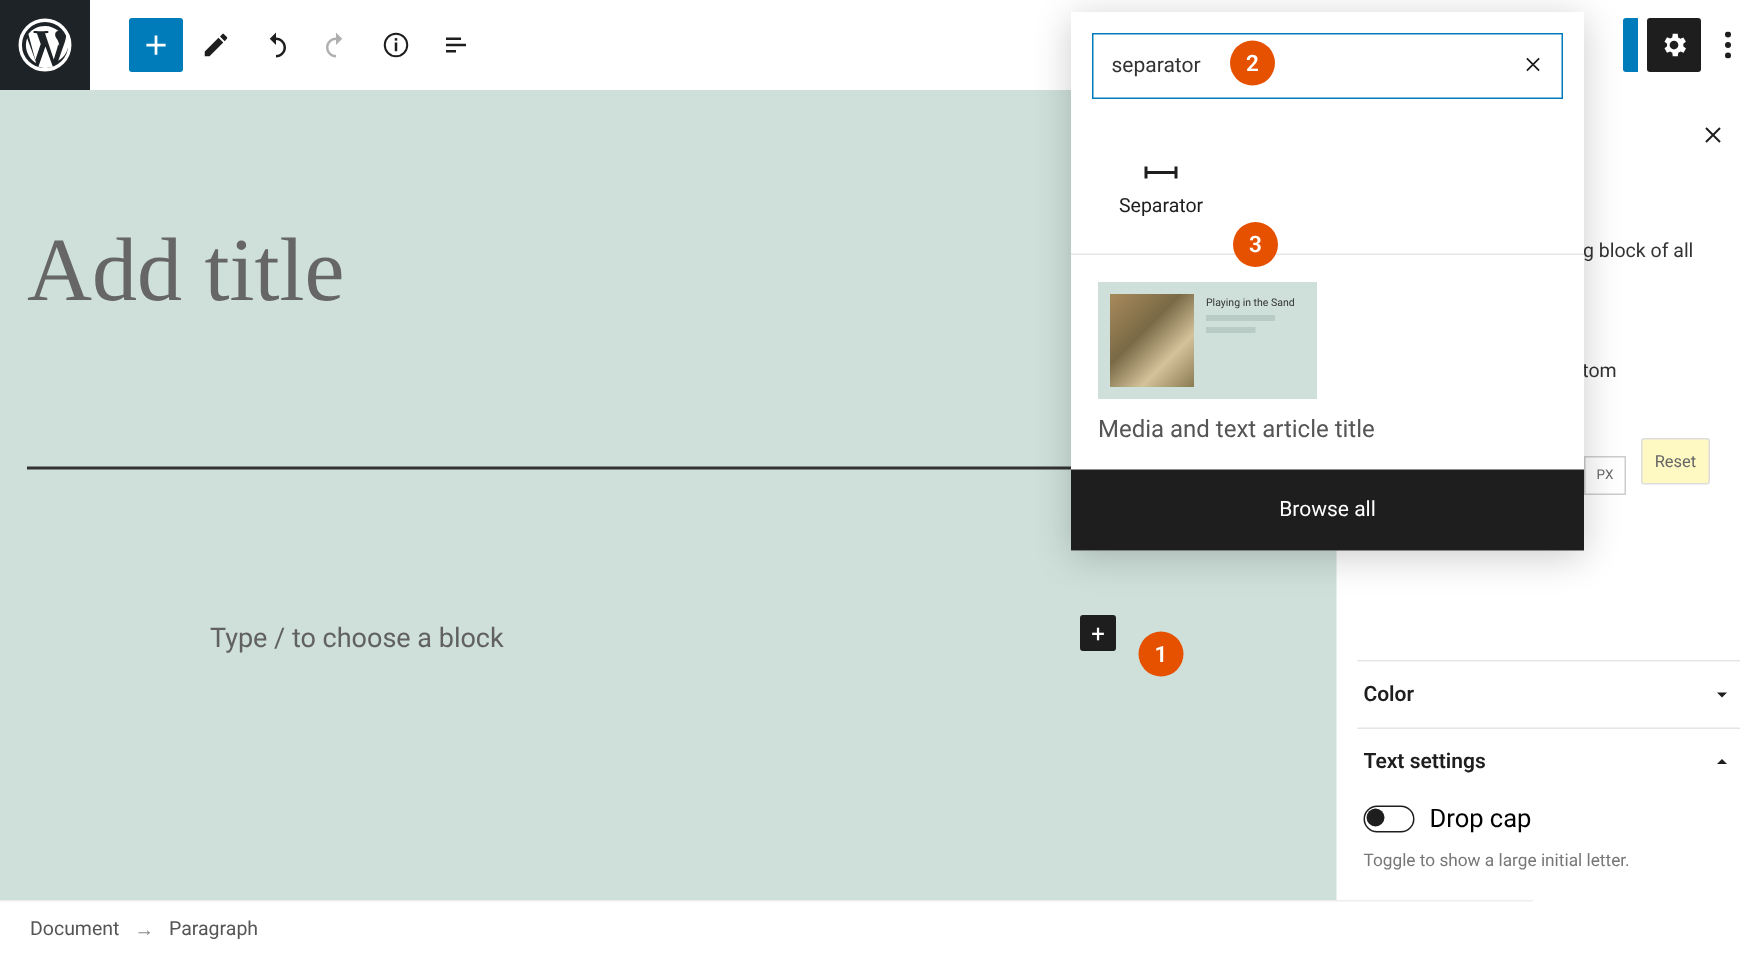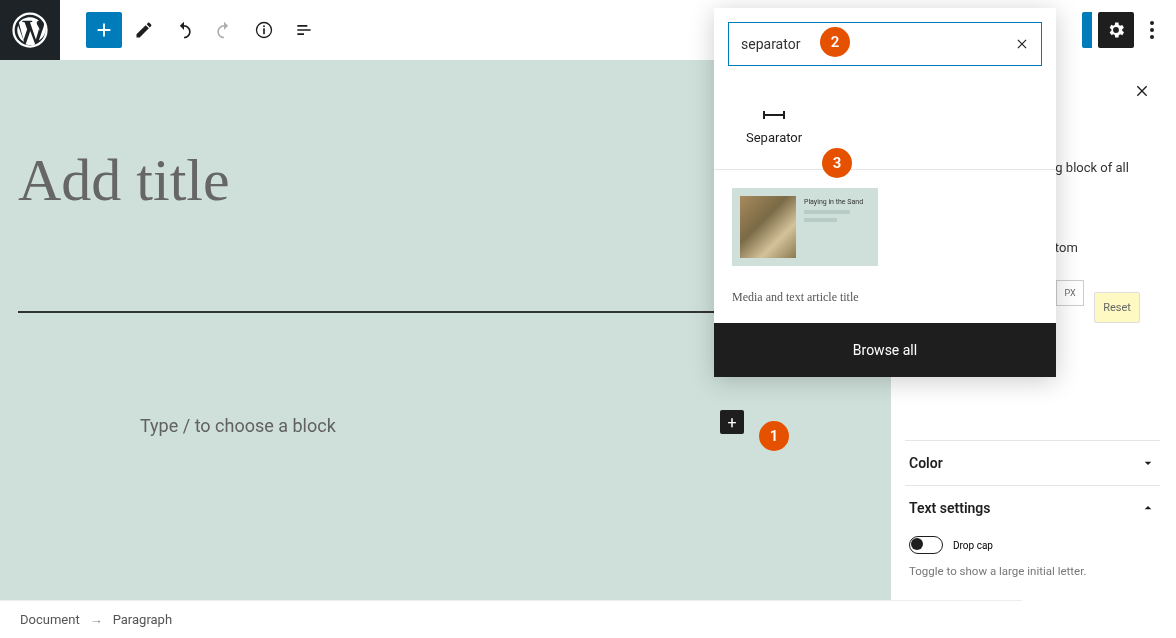--- a/index.html
+++ b/index.html
@@ -31,33 +31,33 @@
   .results { padding: 24px 18px 18px 18px; }
   .result-item { display: inline-flex; flex-direction: column; align-items: center; gap: 10px; cursor: pointer; padding: 6px 14px; }
   .sep-icon { width: 24px; }
   .result-label { font-size: 13px; color: #1e1e1e; }
   .patterns { border-top: 1px solid #e5e5e5; padding: 18px; }
   .pattern-thumb { width: 146px; height: 78px; background: #cfe0da; display: flex; }
   .pt-left { width: 56px; background: linear-gradient(135deg,#a88a5c 0%,#7a6a46 40%,#d4c29a 70%,#8a7a52 100%); margin: 8px 0 8px 8px; }
   .pt-right { flex: 1; padding: 10px 8px; }
   .pt-title { font-size: 7px; color: #333; }
   .pt-line { height: 4px; background: #b8ccc5; margin-top: 4px; width: 70%; }
-  .pattern-label { font-size: 12px; color: #555; margin-top: 24px; font-family: Liberation Serif, serif; }
+  .pattern-label { font-size: 16px; color: #555; margin-top: 10px; }
   .browse-all { background: #1e1e1e; color: #fff; height: 54px; display: flex; align-items: center; justify-content: center; font-size: 14px; cursor: pointer; }
   
   .sidebar { position: absolute; right: 16px; top: 60px; width: 255px; height: 540px; background: #fff; }
   .sb-close { position: absolute; right: 10px; top: 22px; font-size: 18px; color: #333; cursor: pointer; }
   .sb-frag { color: #333; position: absolute; }
   .sb-sect { border-top: 1px solid #e5e5e5; padding: 14px 4px 14px 4px; display: flex; align-items: center; justify-content: space-between; }
   .sb-head { font-size: 14px; font-weight: 600; color: #1e1e1e; }
   .toggle-row { display: flex; align-items: center; gap: 10px; padding: 6px 4px 10px 4px; }
   .toggle { width: 34px; height: 18px; border: 1.5px solid #1e1e1e; border-radius: 10px; position: relative; }
   .toggle::after { content:""; position: absolute; left: 1px; top: 1px; width: 12px; height: 12px; background: #1e1e1e; border-radius: 50%; }
   .hint { font-size: 11.5px; color: #777; padding: 0 4px; }
-  .px-chip { position: absolute; right: 76px; top: 220px; width: 28px; height: 26px; border: 1px solid #ccc; display:flex; align-items:center; justify-content:center; font-size: 9px; color:#666; }
+  .px-chip { position: absolute; right: 76px; top: 244px; width: 28px; height: 26px; border: 1px solid #ccc; display:flex; align-items:center; justify-content:center; font-size: 9px; color:#666; }
   .reset-btn { position: absolute; right: 20px; top: 232px; width: 46px; height: 31px; background: #fef9c3; border: 1px solid #ddd; display:flex; align-items:center; justify-content:center; font-size: 11px; color:#666; border-radius:2px; }
   
   .footer { position: absolute; left: 0; bottom: 0; width: 1022px; height: 38px; display: flex; align-items: center; padding: 0 20px; font-size: 13px; color: #555; border-top: 1px solid #eee; background:#fff; }
   .crumb-arrow { margin: 0 10px; color: #888; }
   .chev { width: 16px; height: 16px; }
 </style>
 </head>
 <body>
 
 <div class="topbar">
@@ -177,21 +177,21 @@
         </svg>
     </div>
     <div class="sb-sect">
       <span class="sb-head">Text settings</span>
       <svg class="chev" viewBox="0 0 24 24">
           <path fill="#1e1e1e" d="M7 14l5-5 5 5z"></path>
         </svg>
     </div>
     <div class="toggle-row">
       <div class="toggle"></div>
-      <span style="font-size:10px;">Drop cap</span>
+      <span style="font-size:17px;">Drop cap</span>
     </div>
     <div class="hint">Toggle to show a large initial letter.</div>
   </div>
 </div>
 
 <div class="annot" style="left:759px; top:421px;">1</div>
 <div class="annot" style="left:820px; top:27px;">2</div>
 <div class="annot" style="left:822px; top:148px;">3</div>
 
 <div class="footer">

